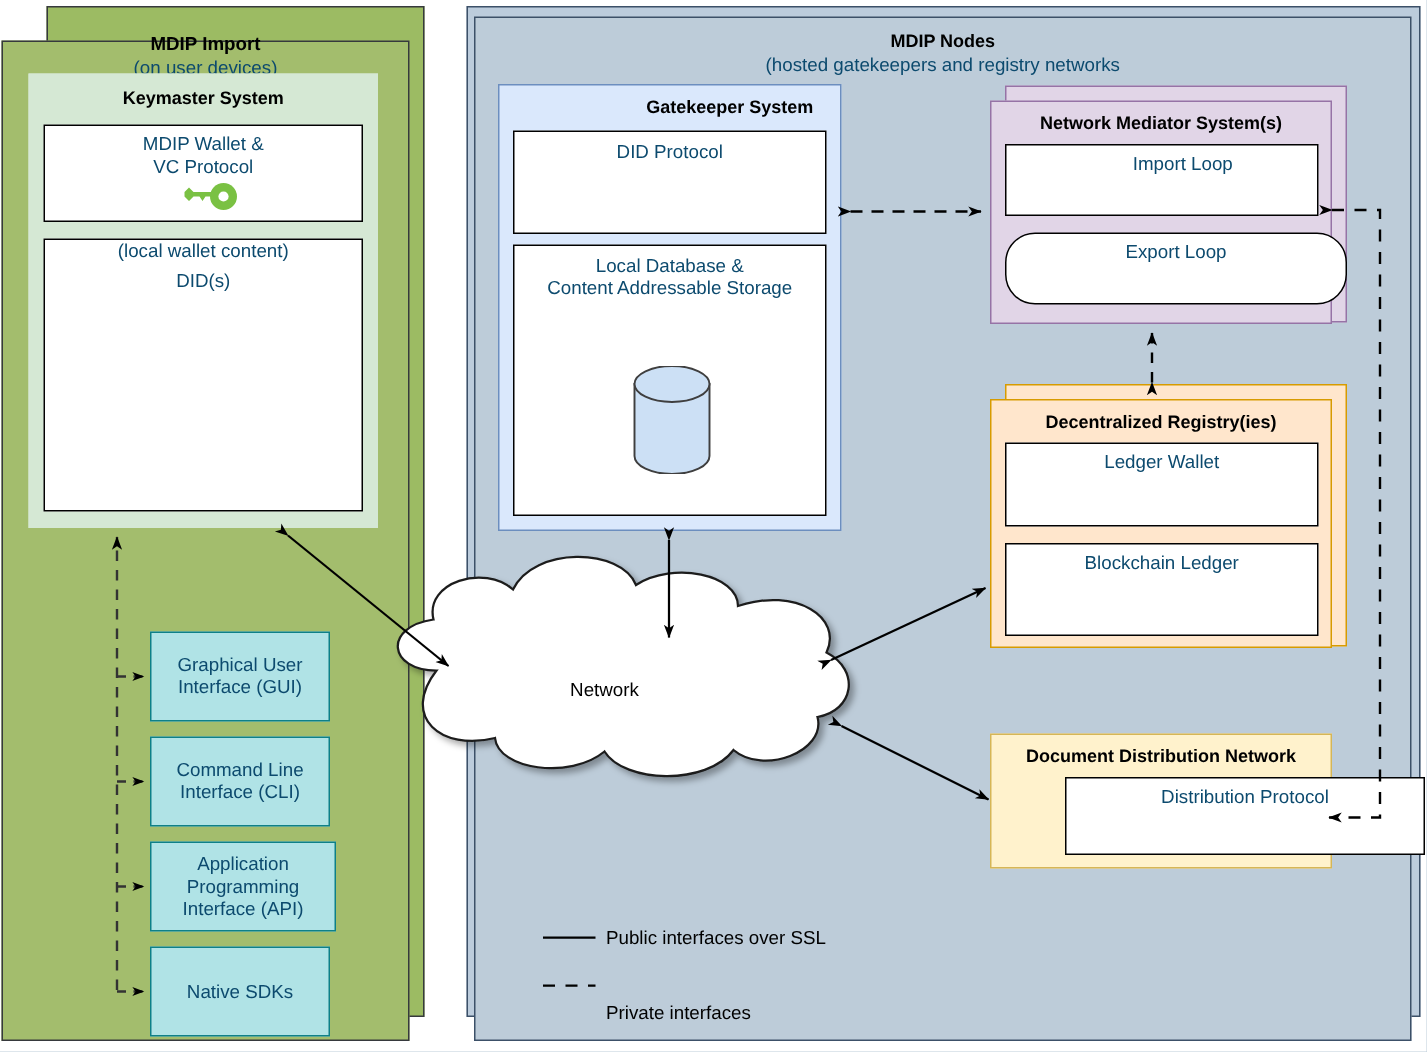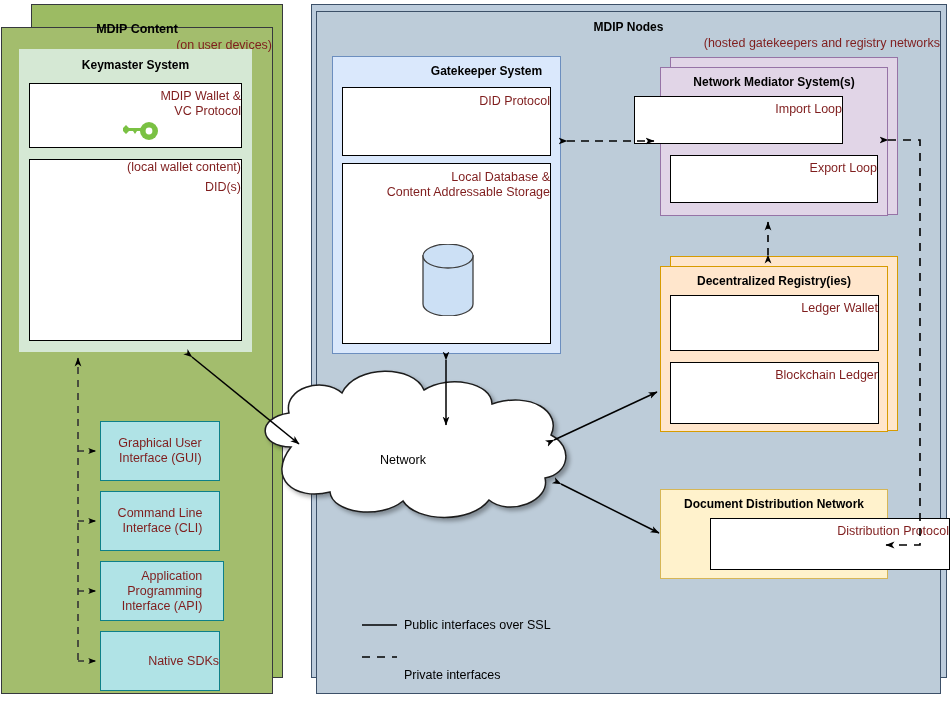--- a/index.html
+++ b/index.html
@@ -11,21 +11,21 @@
     overflow:hidden;
     -webkit-font-smoothing:antialiased;
   }
   #diagram{position:absolute;left:0;top:0;width:951px;height:701px;}
   .node{position:absolute;box-sizing:border-box;}
   .title{
     font-weight:bold;font-size:12px;color:#000;
     text-align:center;width:100%;
   }
   .boxlabel{
-    font-size:12.5px;color:#7f1d1d;text-align:right;width:100%;
+    font-size:12.5px;color:#0c4a6e;text-align:center;width:100%;
     line-height:15px;
   }
   .whitebox{
     position:absolute;background:#ffffff;border:1.4px solid #000000;
     box-sizing:border-box;
   }
   .panel-green-back{
     background:#9cbb63;border:1.5px solid #36393d;
   }
   .panel-green{
@@ -59,21 +59,21 @@
   svg.overlay{position:absolute;left:0;top:0;width:951px;height:701px;pointer-events:none;}
   .legend-text{font-size:12.5px;color:#000;}
 </style>
 </head>
 <body>
 
 <div id="diagram">
 
   <div class="node panel-green-back" style="left:31px;top:4px;width:252px;height:674px;"></div>
   <div class="node panel-green" style="left:1px;top:27px;width:272px;height:667px;">
-    <div class="title" style="position:absolute;left:0;top:-6px;font-size:12.5px;">MDIP Content</div>
+    <div class="title" style="position:absolute;left:0;top:-6px;font-size:12.5px;">MDIP Import</div>
     <div class="boxlabel" style="position:absolute;left:0;top:10px;">(on user devices)</div>
   </div>
 
   <div class="node keymaster" style="left:19px;top:49px;width:233px;height:303px;">
     <div class="title" style="position:absolute;left:0;top:8px;">Keymaster System</div>
   </div>
 
   <div class="whitebox" style="left:29px;top:83px;width:213px;height:65px;">
     <div class="boxlabel" style="margin-top:5px;">MDIP Wallet &amp;</div>
     <div class="boxlabel">VC Protocol</div>
@@ -133,24 +133,24 @@
     <svg style="position:absolute;left:76px;top:80px;" width="58" height="72" viewBox="0 0 58 72">
       <path d="M4 12 L4 60 A25 12 0 0 0 54 60 L54 12 Z" fill="#cce0f5" stroke="#3f3f3f" stroke-width="1.3"></path>
       <ellipse cx="29" cy="12" rx="25" ry="12" fill="#cce0f5" stroke="#3f3f3f" stroke-width="1.3"></ellipse>
     </svg>
   </div>
 
   <div class="node mediator" style="left:670px;top:57px;width:228px;height:158px;"></div>
   <div class="node mediator" style="left:660px;top:67px;width:228px;height:149px;">
     <div class="title" style="position:absolute;left:0;top:7px;">Network Mediator System(s)</div>
   </div>
-  <div class="whitebox" style="left:634px;top:96px;width:209px;height:48px;padding-left:28px;">
+  <div class="whitebox" style="left:670px;top:96px;width:209px;height:48px;padding-left:28px;">
     <div class="boxlabel" style="margin-top:5px;">Import Loop</div>
   </div>
-  <div class="whitebox" style="left:670px;top:155px;width:208px;height:48px;">
+  <div class="whitebox" style="left:670px;top:155px;width:228px;height:48px;border-radius:20px;">
     <div class="boxlabel" style="margin-top:5px;">Export Loop</div>
   </div>
 
   <div class="node registry" style="left:670px;top:256px;width:228px;height:175px;"></div>
   <div class="node registry" style="left:660px;top:266px;width:228px;height:166px;">
     <div class="title" style="position:absolute;left:0;top:7px;">Decentralized Registry(ies)</div>
   </div>
   <div class="whitebox" style="left:670px;top:295px;width:209px;height:56px;">
     <div class="boxlabel" style="margin-top:5px;">Ledger Wallet</div>
   </div>

